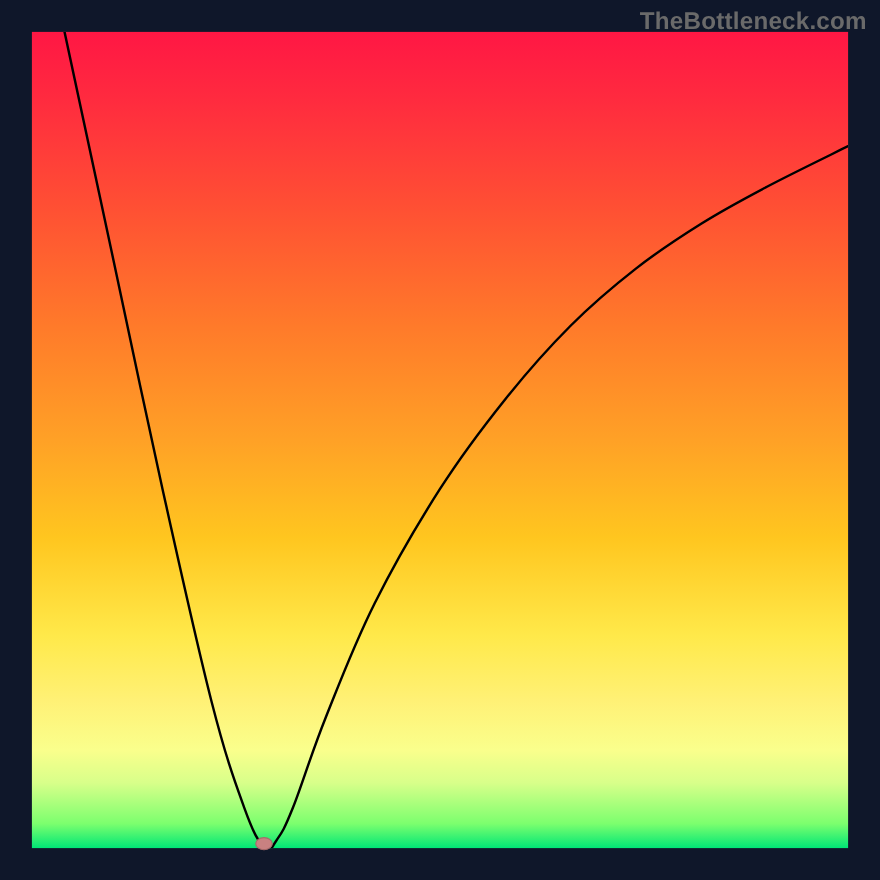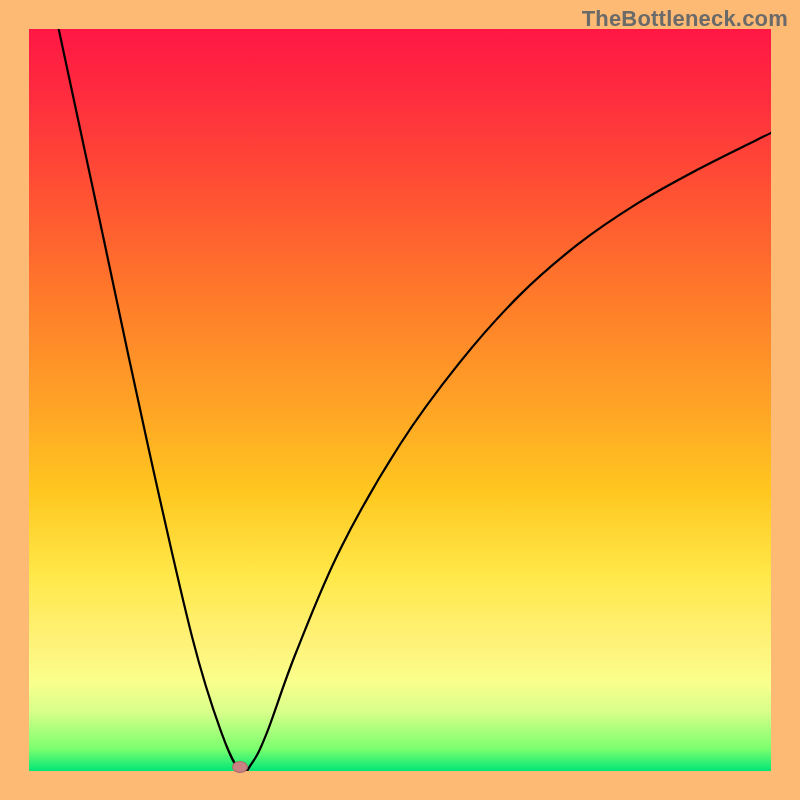--- a/index.html
+++ b/index.html
@@ -1,20 +1,20 @@
 <!DOCTYPE html>
 <html><head>
 <meta charset="utf-8">
 <style>
   * { margin: 0; padding: 0; box-sizing: border-box; }
   html, body { width: 800px; height: 800px; overflow: hidden; background: #000; }
   .frame {
     width: 800px;
     height: 800px;
-    background: #fdba74;
+    background: #0f172a;
     position: relative;
   }
   .plot-area {
     position: absolute;
     left: 29px;
     top: 29px;
     width: 742px;
     height: 742px;
     background: linear-gradient(to bottom,
       #ff1744 0%,

